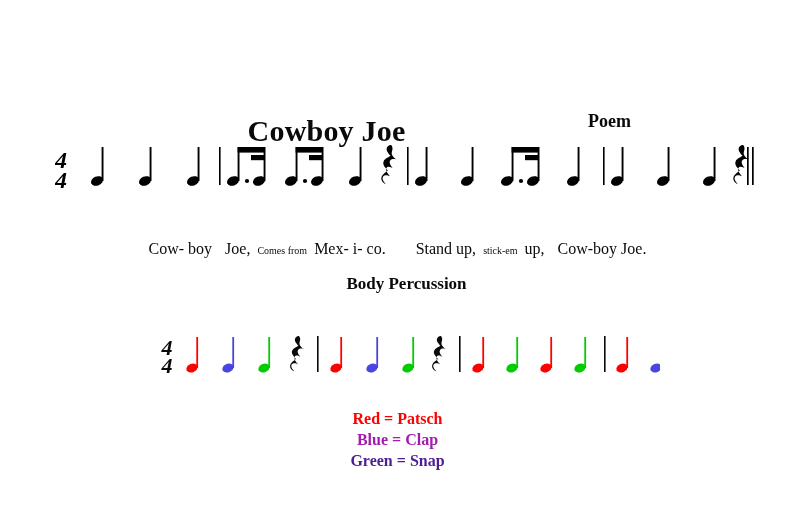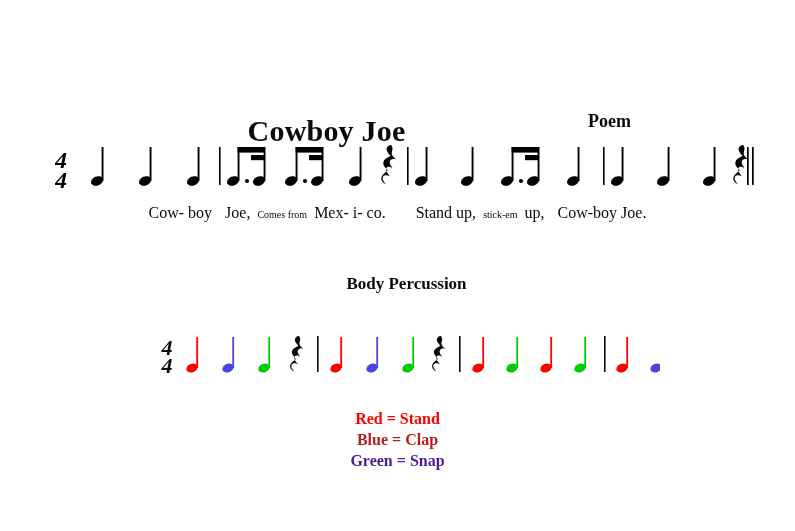--- a/index.html
+++ b/index.html
@@ -75,20 +75,21 @@
     left: 0;
     width: 795px;
     text-align: center;
     white-space: nowrap;
     line-height: 1;
   }
   .lyr {
     display: inline-block;
     font-size: 16px;
     vertical-align: baseline;
+    margin-top: 36px;
   }
   .lyr.sm { font-size: 10px; }
   .gap-s { display: inline-block; width: 7px; }
   .gap-m { display: inline-block; width: 13px; }
   .gap-l { display: inline-block; width: 30px; }
 
   
   .legend {
     position: absolute;
     top: 408px;
@@ -251,18 +252,18 @@
       <use href="#prest" x="560" y="26" fill="#0a0a0a"></use>
     </g>
 
     <g>
       <rect x="578" y="8" width="1.7" height="36" fill="#0a0a0a"></rect>
       <rect x="583" y="8" width="1.7" height="36" fill="#0a0a0a"></rect>
     </g>
   </svg>
 
   <div class="legend">
-    <div class="legend-line" style="color:#ff0000">Red = Stand</div>
-    <div class="legend-line" style="color:#b91c1c">Blue = Clap</div>
+    <div class="legend-line" style="color:#ff0000">Red = Patsch</div>
+    <div class="legend-line" style="color:#a21caf">Blue = Clap</div>
     <div class="legend-line" style="color:#4c1d95">Green = Snap</div>
   </div>
 
 </div>
 
 </body></html>

